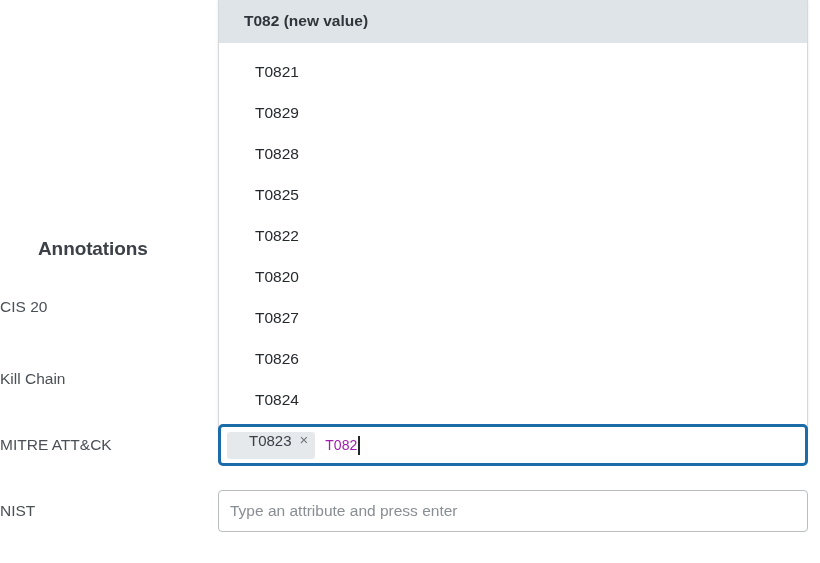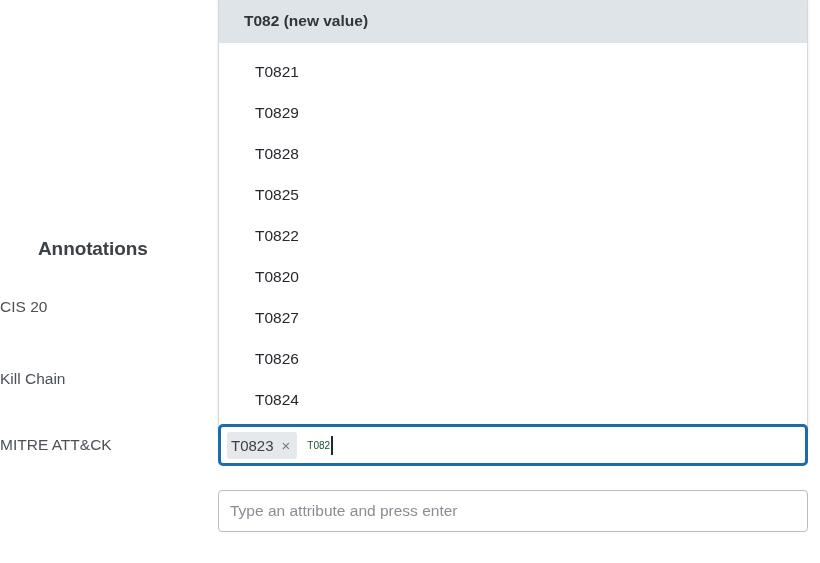--- a/index.html
+++ b/index.html
@@ -99,43 +99,43 @@
     border: 3px solid #1b6ca8;
     border-radius: 5px;
     background: #ffffff;
     display: flex;
     align-items: center;
     padding: 0 6px;
     z-index: 30;
   }
   .token {
     display: inline-flex;
-    align-items: center;
+    align-items: flex-start;
     background: #e6e9ec;
     border-radius: 3px;
     height: 27px;
-    padding: 0 7px 0 4px;
+    padding: 0 7px 0 22px;
     margin-right: 6px;
     font-size: 15px;
     color: #3a3f44;
     white-space: nowrap;
   }
   .token-remove {
     margin-left: 8px;
     color: #6f767d;
     font-size: 15px;
     line-height: 1;
     cursor: pointer;
     font-family: "Liberation Sans", sans-serif;
   }
   .token-text-entry {
     display: inline-flex;
     align-items: center;
-    font-size: 10px;
-    color: #14532d;
+    font-size: 14px;
+    color: #a21caf;
     padding-left: 4px;
     white-space: nowrap;
   }
   .caret {
     display: inline-block;
     width: 1.5px;
     height: 19px;
     background: #23282d;
     margin-left: 1px;
   }
@@ -222,20 +222,21 @@
       <div class="row-field">
         <input class="text-input" type="text" placeholder="Type an attribute and press enter" style="">
       </div>
     </div>
 
     <div class="row" id="row-mitre">
       <div class="row-label">MITRE ATT&amp;CK</div>
     </div>
 
     <div class="row" id="row-nist">
+      <div class="row-label">NIST</div>
       <div class="row-field">
         <input class="text-input" type="text" placeholder="Type an attribute and press enter" style="">
       </div>
     </div>
 
   </div>
 
   <div class="token-input-wrap">
     <span class="token">
       <span>T0823</span>

